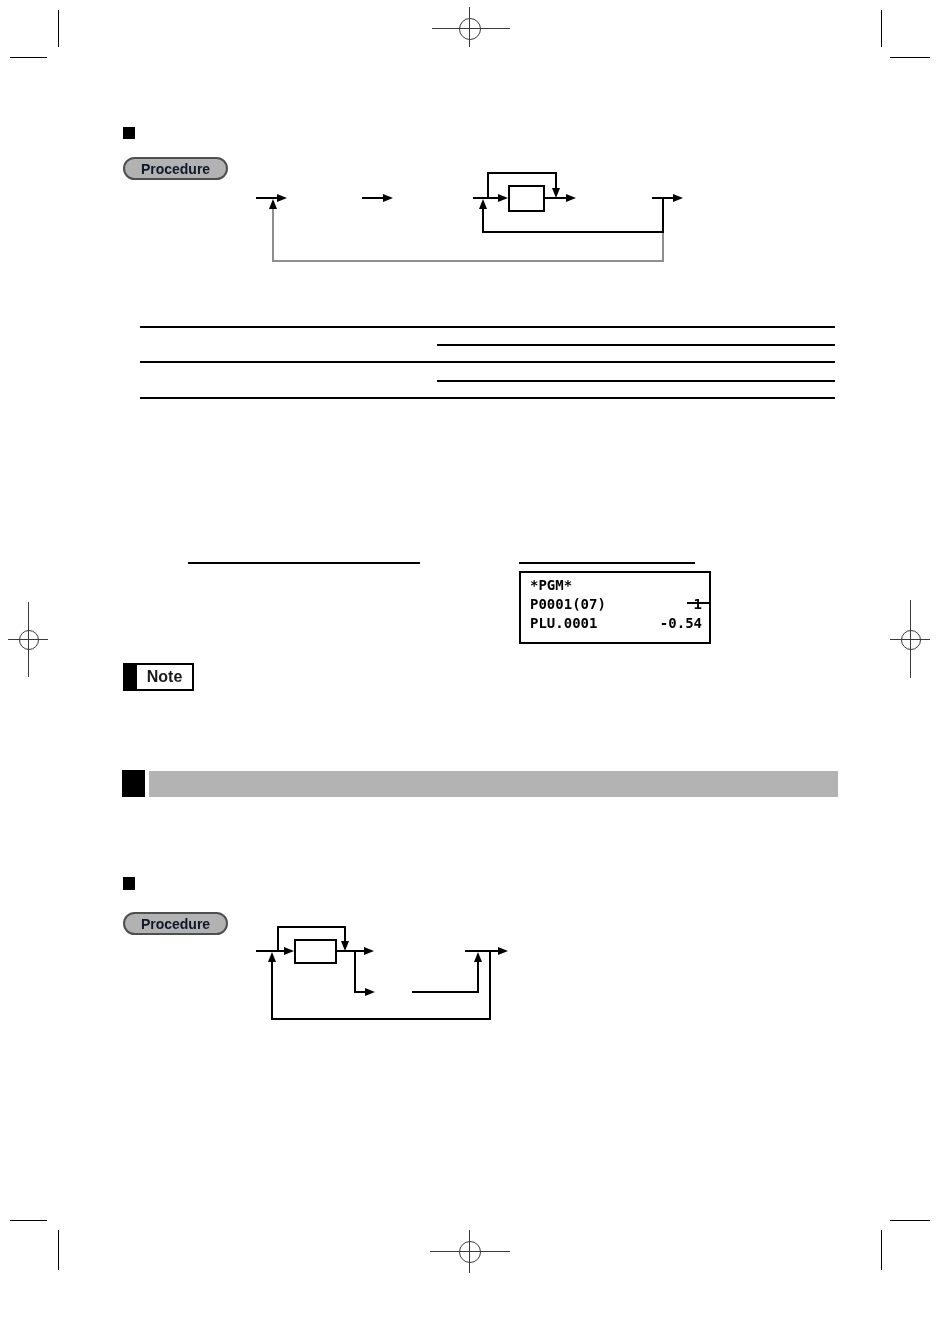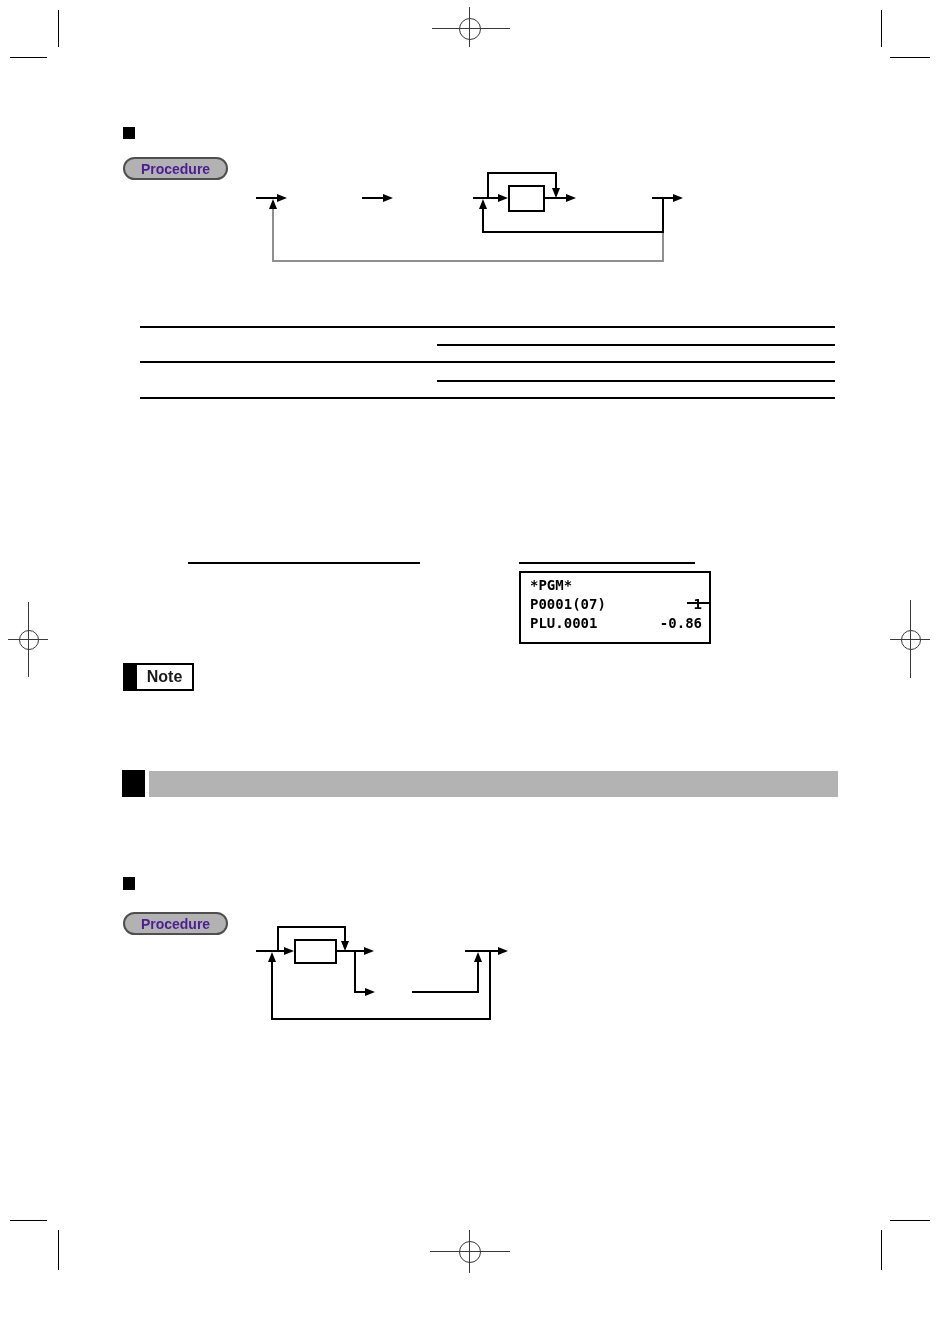--- a/index.html
+++ b/index.html
@@ -11,21 +11,21 @@
   .thin.h{height:1px;}
   .thin.v{width:1px;}
   .gray{background:#8f8f8f;}
   .ar{position:absolute;width:0;height:0;}
   .ar.r{border-top:4px solid transparent;border-bottom:4px solid transparent;border-left:10px solid #000;}
   .ar.d{border-left:4px solid transparent;border-right:4px solid transparent;border-top:10px solid #000;}
   .ar.u{border-left:4px solid transparent;border-right:4px solid transparent;border-bottom:10px solid #000;}
   .sqmark{position:absolute;background:#000;}
   .pill{position:absolute;width:101px;height:19px;background:#b2b2b2;border:2px solid #4f4f4f;
         border-radius:12px;display:flex;align-items:center;justify-content:center;
-        font-weight:bold;font-size:14px;color:#4c1d95;}
+        font-weight:bold;font-size:14px;color:#0f172a;}
   .keybox{position:absolute;background:#fff;border:2px solid #000;}
   .regmark{position:absolute;}
   .regmark .circ{position:absolute;border:1px solid #3a3a3a;border-radius:50%;}
   .regline{position:absolute;background:#3a3a3a;}
   #display-box{position:absolute;left:519px;top:571px;width:172px;height:66px;border:2px solid #000;
         background:#fff;padding:3px 7px 0 9px;box-sizing:content-box;
         font-family:"DejaVu Sans Mono",monospace;font-weight:bold;font-size:14px;color:#000;}
   .disp-row{display:flex;justify-content:space-between;line-height:19px;letter-spacing:0px;}
   #note-badge{position:absolute;left:135px;top:663px;width:55px;height:24px;border:2px solid #000;
         background:#fff;display:flex;align-items:center;justify-content:center;
@@ -117,21 +117,21 @@
   <div id="display-box">
     <div class="disp-row">
       <span>*PGM*</span>
     </div>
     <div class="disp-row">
       <span>P0001(07)</span>
       <span>1</span>
     </div>
     <div class="disp-row">
       <span>PLU.0001</span>
-      <span>-0.86</span>
+      <span>-0.54</span>
     </div>
   </div>
 
   <div class="ln h" style="left:687px;top:602px;width:23px;"></div>
 
   <div class="sqmark" style="left:123px;top:663px;width:12px;height:28px;"></div>
   <div id="note-badge">Note</div>
 
   <div class="sqmark" style="left:122px;top:770px;width:23px;height:27px;"></div>
   <div id="section-bar"></div>

